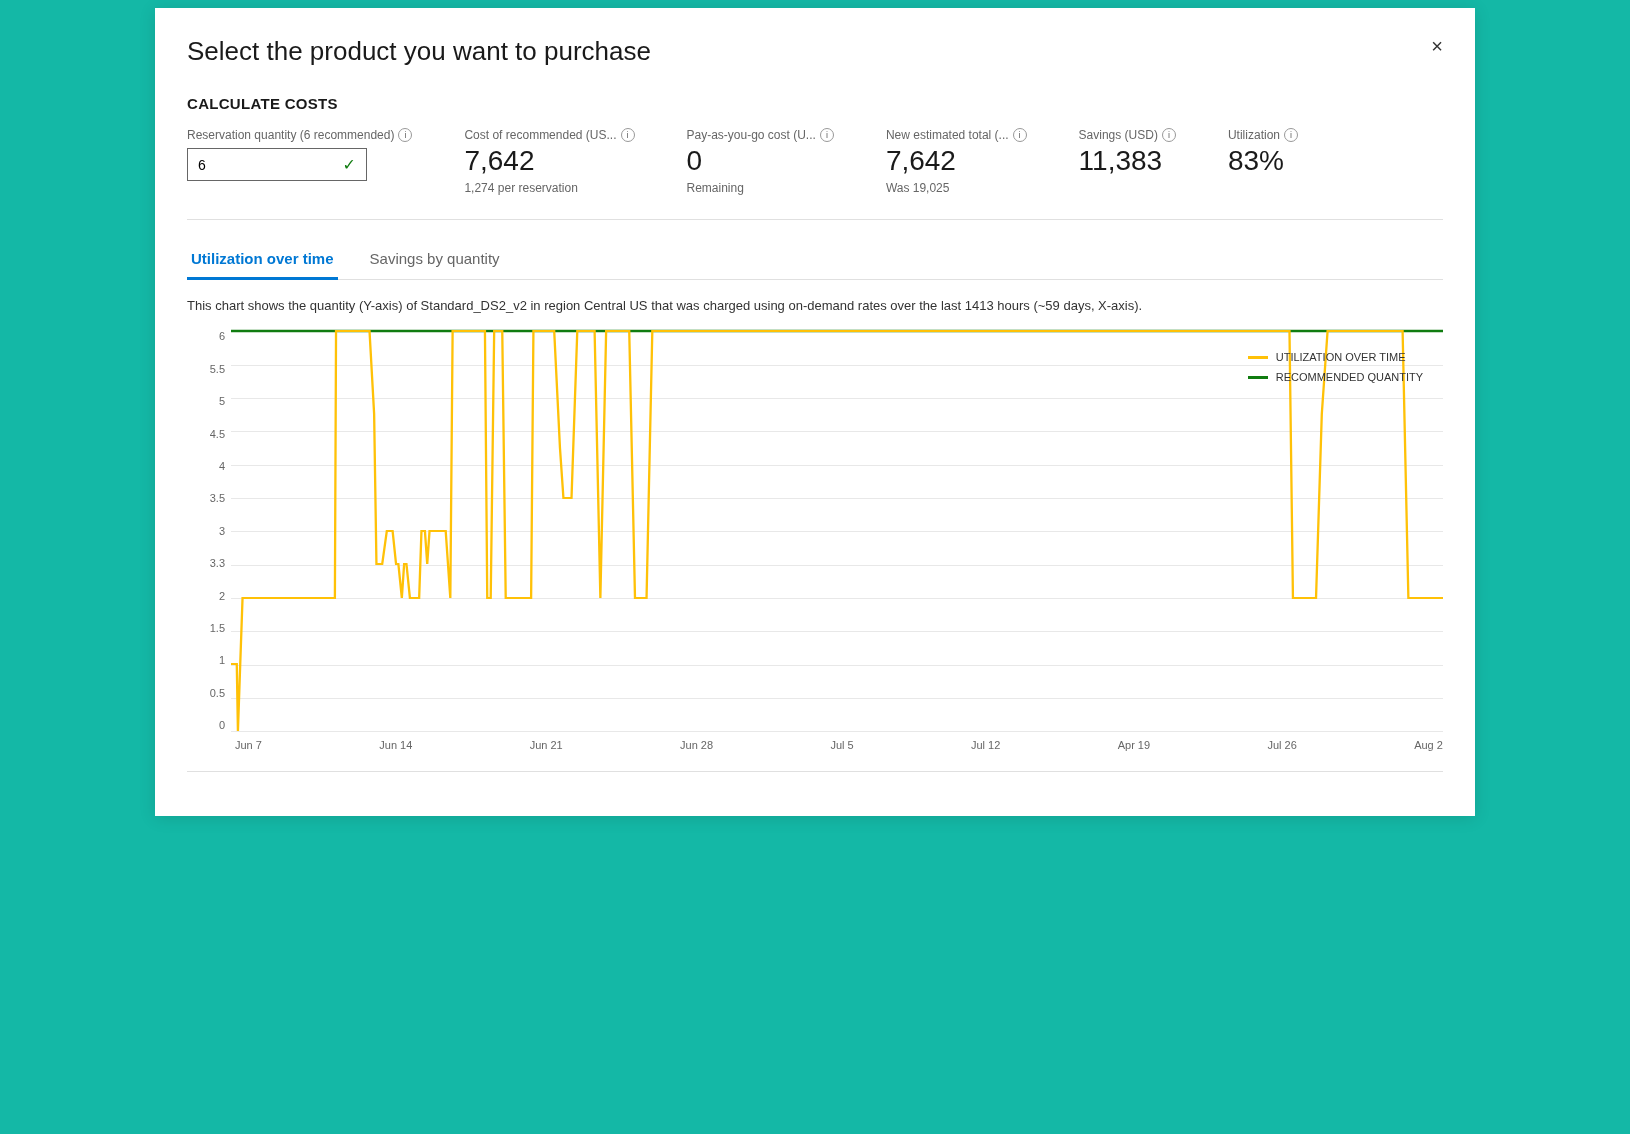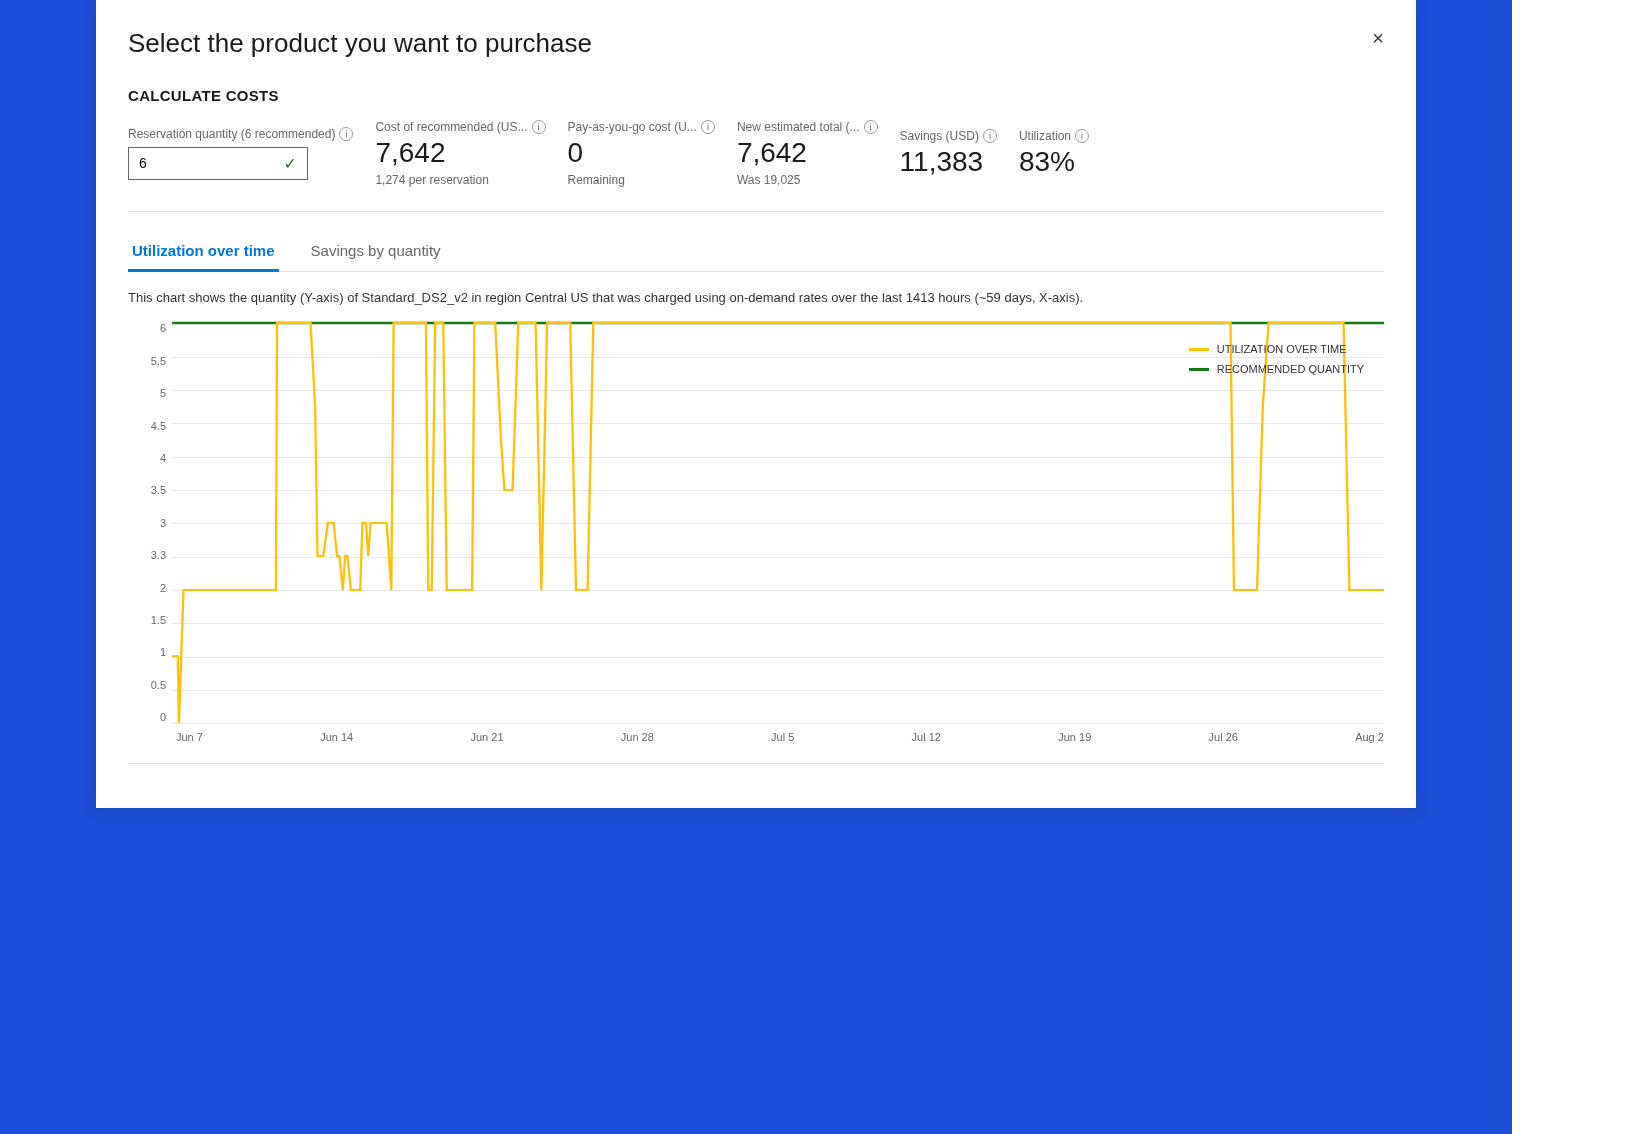--- a/index.html
+++ b/index.html
@@ -37,22 +37,22 @@
       color: #1a1a1a;
       margin-bottom: 16px;
       text-transform: uppercase;
       letter-spacing: 0.02em;
     }
     .calculate-section {
       margin-bottom: 24px;
     }
     .cost-row {
       display: flex;
-      align-items: center;
-      gap: 22px;
+      align-items: flex-start;
+      gap: 52px;
     }
     .cost-field {
       display: flex;
       flex-direction: column;
       gap: 4px;
     }
     .cost-field-label {
       font-size: 12px;
       color: #666;
       display: flex;
@@ -211,26 +211,27 @@
     .btn-secondary {
       background: #fff;
       color: #333;
       border: 1px solid #8a8a8a;
       padding: 8px 20px;
       font-size: 14px;
       cursor: pointer;
       font-family: inherit;
     }
     .whole-page {
-      width: 1512px;
+      width: 1630px;
       min-height: 1134px;
-      background: #1d4ed8;
+      background: #14b8a6;
       display: flex;
       align-items: flex-start;
       justify-content: center;
+      padding-top: 8px;
     }
     .dialog-wrapper {
       background: #fff;
       width: 1320px;
       padding: 28px 32px 24px 32px;
       position: relative;
       box-shadow: 0 2px 16px rgba(0,0,0,0.12);
     }
   </style>
 </head>
@@ -470,21 +471,21 @@
           </div>
         </div>
 
         <div style="display:flex; justify-content:space-between; margin-left:48px; margin-top:8px; padding-left:0;">
           <span class="x-label">Jun 7</span>
           <span class="x-label">Jun 14</span>
           <span class="x-label">Jun 21</span>
           <span class="x-label">Jun 28</span>
           <span class="x-label">Jul 5</span>
           <span class="x-label">Jul 12</span>
-          <span class="x-label">Jun 19</span>
+          <span class="x-label">Apr 19</span>
           <span class="x-label">Jul 26</span>
           <span class="x-label">Aug 2</span>
         </div>
       </div>
     </div>
 
     <hr class="divider">
 
 
   </div>

